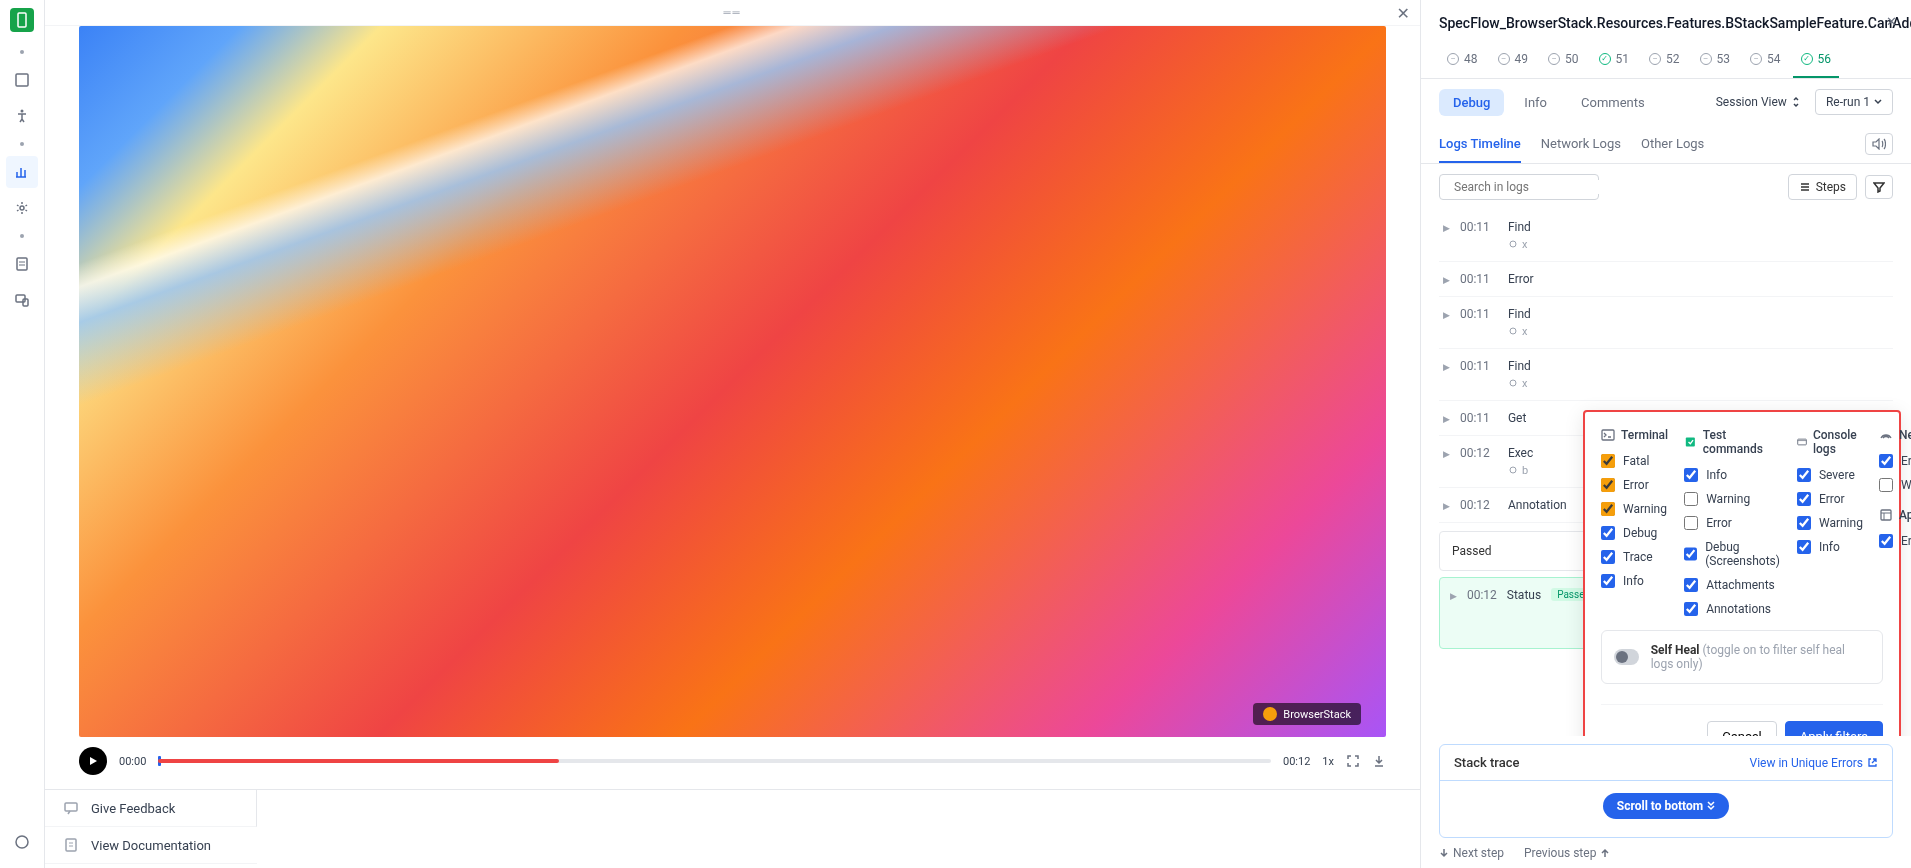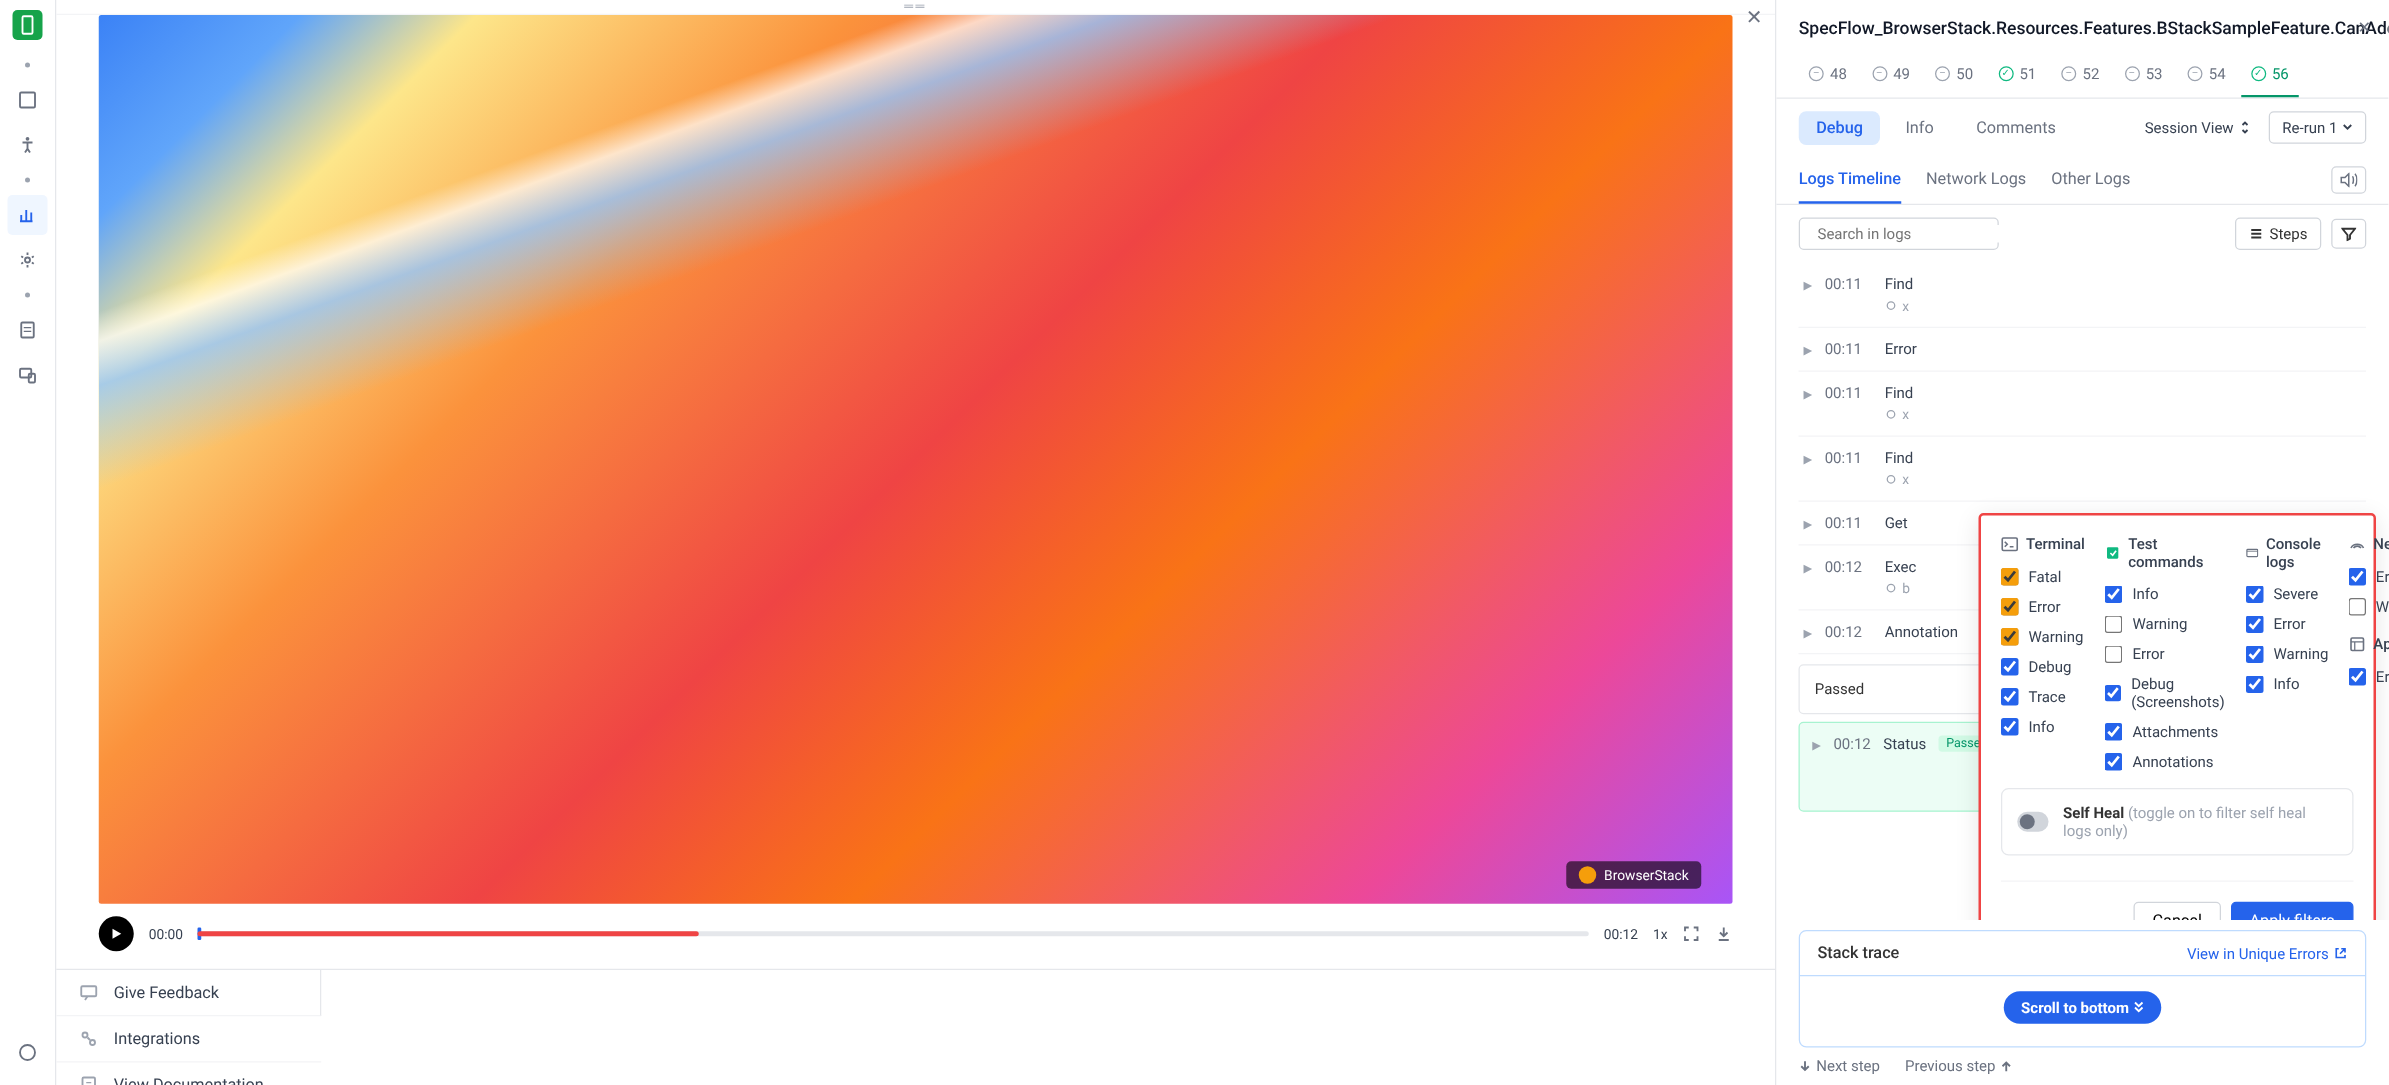--- a/index.html
+++ b/index.html
@@ -209,28 +209,20 @@
     <div class="bottom-menu">
       <div class="bottom-menu-item">
         <svg class="bmi-icon" viewBox="0 0 16 16">
             <rect x="2" y="3" width="12" height="8" rx="1" fill="none" stroke="currentColor" stroke-width="1.5"></rect>
             <path d="M5 14l2-3" stroke="currentColor" stroke-width="1.5"></path>
           </svg>
         <span>Give Feedback</span>
       </div>
       <div class="bottom-menu-item">
         <svg class="bmi-icon" viewBox="0 0 16 16">
-            <circle cx="5" cy="5" r="2" fill="none" stroke="currentColor" stroke-width="1.5"></circle>
-            <circle cx="11" cy="11" r="2" fill="none" stroke="currentColor" stroke-width="1.5"></circle>
-            <path d="M7 7l2 2" stroke="currentColor" stroke-width="1.5"></path>
-          </svg>
-        <span>Integrations</span>
-      </div>
-      <div class="bottom-menu-item">
-        <svg class="bmi-icon" viewBox="0 0 16 16">
             <rect x="3" y="2" width="10" height="12" rx="1" fill="none" stroke="currentColor" stroke-width="1.5"></rect>
             <path d="M6 6h4M6 9h4" stroke="currentColor"></path>
           </svg>
         <span>View Documentation</span>
       </div>
 
     </div>
   </div>
 
   <div class="panel">

